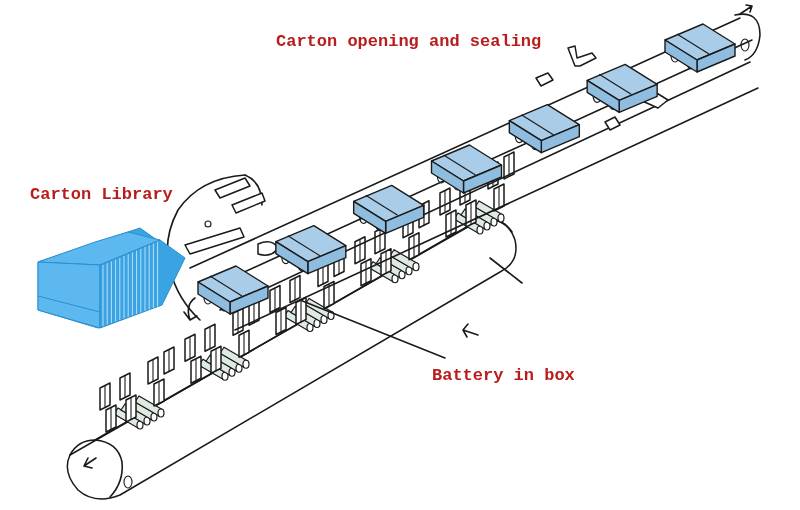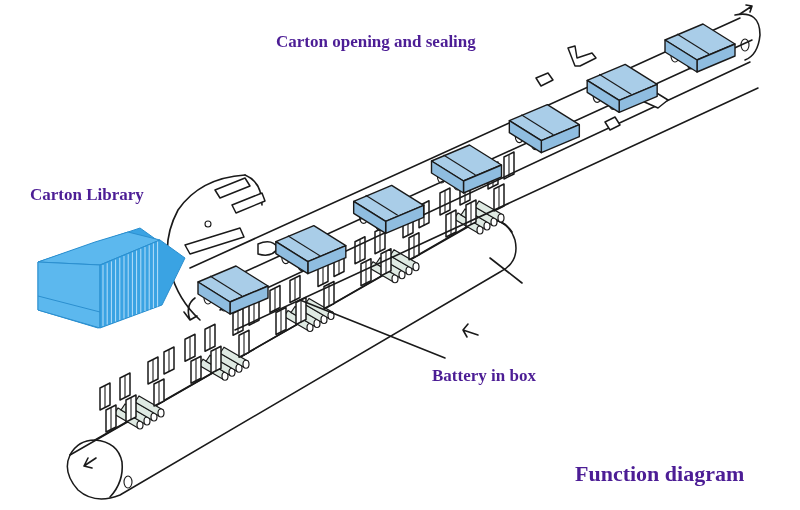--- a/index.html
+++ b/index.html
@@ -1,18 +1,18 @@
 <!DOCTYPE html>
 <html><head>
   <meta charset="utf-8">
   <style>
     html, body { margin: 0; padding: 0; background: #ffffff; }
     body { width: 800px; height: 510px; position: relative; overflow: hidden; font-family: "Liberation Sans", sans-serif; }
     #stage { position: absolute; left: 0; top: 0; width: 800px; height: 510px; }
-    .label { position: absolute; font-family: Liberation Serif, serif; font-weight: bold; color: #4c1d95; white-space: nowrap; }
+    .label { position: absolute; font-family: Liberation Mono, monospace; font-weight: bold; color: #b91c1c; white-space: nowrap; }
     .lbl-top { left: 276px; top: 32px; font-size: 17px; }
     .lbl-lib { left: 30px; top: 185px; font-size: 17px; }
     .lbl-bat { left: 432px; top: 366px; font-size: 17px; }
     .lbl-title { left: 575px; top: 461px; font-size: 22px; }
     .ln { fill: none; stroke: #1a1a1a; stroke-width: 1.6; stroke-linejoin: round; stroke-linecap: round; }
     .ln-thin { fill: none; stroke: #1a1a1a; stroke-width: 1.1; }
     .wf { fill: #ffffff; stroke: #1a1a1a; stroke-width: 1.5; stroke-linejoin: round; }
     .carton-top { stroke: #1a1a1a; stroke-width: 1.4; stroke-linejoin: round; }
     .battery { stroke: #1a1a1a; stroke-width: 1.2; }
   </style>
@@ -274,14 +274,13 @@
         <path stroke="#d8efff" stroke-width="0.8" fill="none" d="M149.2,245.2 L149.2,309.5"></path>
         <path stroke="#d8efff" stroke-width="0.8" fill="none" d="M153.4,243.4 L153.4,308"></path>
         <path stroke="#d8efff" stroke-width="0.8" fill="none" d="M157.6,241.6 L157.6,306.5"></path>
         <path stroke="#2b8fcf" stroke-width="1" fill="none" d="M38,296 L100,312"></path>
       </g>
   </svg>
 
   <div class="label lbl-top">Carton opening and sealing</div>
   <div class="label lbl-bat">Battery in box</div>
   <div class="label lbl-lib">Carton Library</div>
-  <div class="label lbl-title">Function diagram</div>
 </div>
 
 </body></html>

